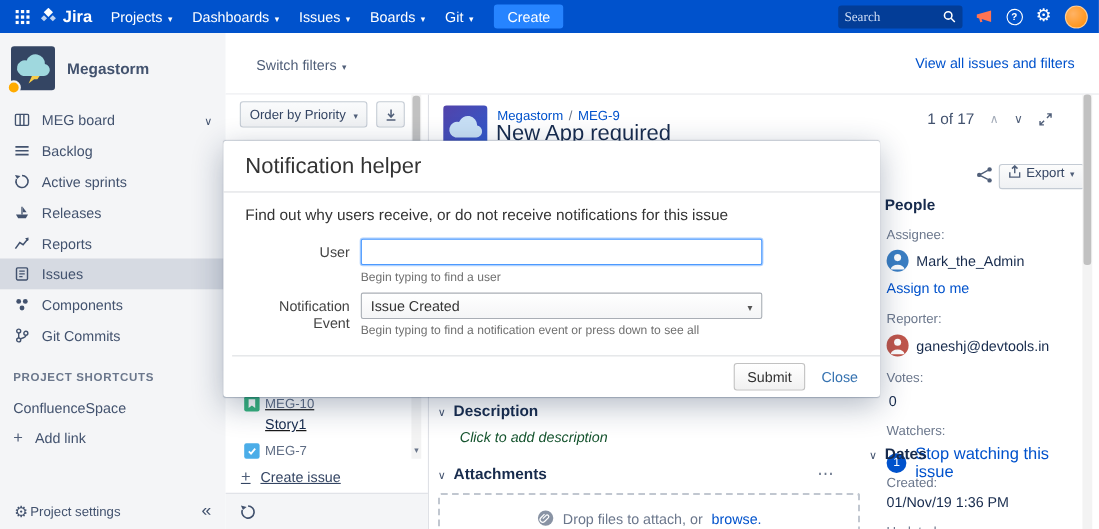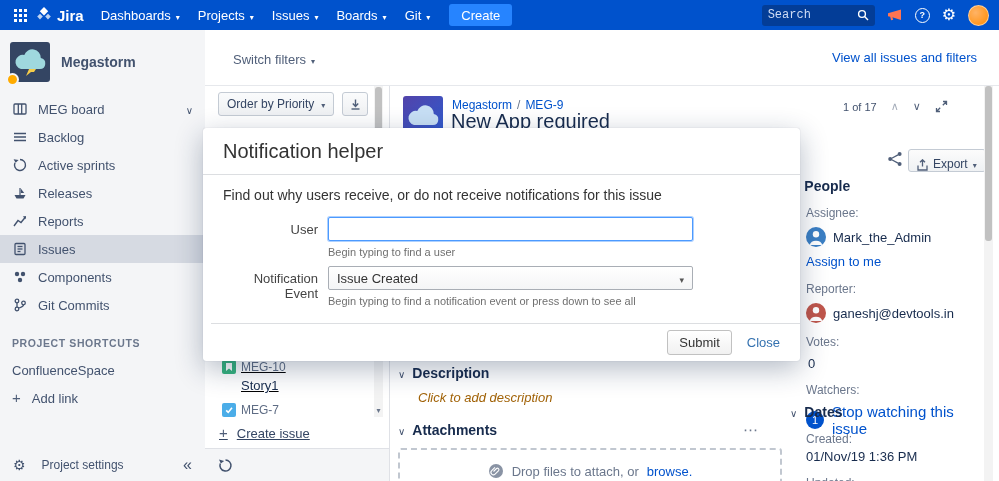--- a/index.html
+++ b/index.html
@@ -11,21 +11,21 @@
   .nav-icon-btn{background:none;border:none;width:24px;height:30px;display:flex;align-items:center;justify-content:center;cursor:pointer;}
   .brand{display:flex;align-items:center;gap:5px;padding:0 8px 0 4px;cursor:pointer;}
   .brand-text{color:#fff;font-size:15px;font-weight:bold;}
   .nav-menu{display:flex;align-items:center;}
   .nav-item{color:#fff;font-size:13px;height:30px;display:flex;align-items:center;gap:5px;padding:0 9px;cursor:pointer;}
   .caret::after{content:"▾";font-size:8px;line-height:1;}
   .nav-item .caret::after{color:#fff;}
   .create-btn{margin-left:10px;background:var(--create-btn,#2684FF);color:#fff;border:none;border-radius:3px;font-size:13px;height:22px;padding:0 12px;cursor:pointer;font-family:inherit;}
   .nav-right{margin-left:auto;display:flex;align-items:center;gap:12px;padding-right:2px;}
   .search-box{display:flex;align-items:center;background:rgba(9,30,66,.38);border-radius:3px;height:21px;width:113px;padding:0 6px;}
-  .search-input{flex:1;min-width:0;background:transparent;border:none;outline:none;color:#f9a8d4;font-size:12px;font-family:Liberation Mono, monospace;}
+  .search-input{flex:1;min-width:0;background:transparent;border:none;outline:none;color:#f9a8d4;font-size:12px;font-family:Liberation Serif, serif;}
   .search-input::placeholder{color:#CFDDF5;}
   .help-badge{width:15px;height:15px;border:1.5px solid #fff;border-radius:50%;display:flex;align-items:center;justify-content:center;cursor:pointer;}
   .qmark::after{content:"?";font-size:9px;font-weight:bold;color:#fff;}
   .gear{cursor:pointer;display:flex;align-items:center;}
   .gear::after{content:"⚙";font-size:16px;color:#fff;line-height:1;}
   .nav-avatar{width:21px;height:21px;border-radius:50%;background:radial-gradient(circle at 35% 35%,#FFB366,var(--avatar-orange,#FF8B00));cursor:pointer;border:1px solid rgba(255,255,255,.5);}
 
   
   .sidebar{position:absolute;left:0;top:30px;width:205px;bottom:0;background:var(--sidebar-bg,#F4F5F7);z-index:5;}
   .project-header{display:flex;align-items:center;gap:11px;padding:12px 10px 13px;}
@@ -34,21 +34,21 @@
   .project-name{font-size:14px;font-weight:bold;color:#42526E;}
   .side-item{height:28px;display:flex;align-items:center;gap:11px;padding:0 12px;font-size:13px;color:#42526E;cursor:pointer;}
   .side-item.active{background:var(--sidebar-active,#D6DAE2);}
   .side-icon{width:15px;height:15px;flex:none;display:flex;align-items:center;justify-content:center;}
   .side-caret{margin-left:auto;}
   .chev-down::after{content:"∨";font-size:10px;color:#42526E;}
   .shortcuts-header{margin:18px 12px 9px;font-size:10.5px;font-weight:bold;letter-spacing:.6px;color:#6B778C;}
   .side-item.shortcut{height:24px;}
   .side-item.add-link{height:26px;margin-top:3px;}
   .plus::after{content:"+";font-size:15px;color:#505F79;line-height:1;}
-  .sidebar-footer{position:absolute;left:0;right:0;bottom:0;height:33px;display:flex;align-items:center;gap:16px;padding:0 13px;font-size:12px;color:#42526E;}
+  .sidebar-footer{position:absolute;left:0;right:0;bottom:0;height:33px;display:flex;align-items:center;gap:2px;padding:0 13px;font-size:12px;color:#42526E;}
   .gear.dark::after{color:#42526E;font-size:14px;}
   .collapse{margin-left:auto;cursor:pointer;}
   .collapse::after{content:"«";font-size:16px;color:#42526E;}
 
   
   .page-header{position:absolute;left:205px;top:30px;right:0;height:56px;background:#fff;display:flex;align-items:center;padding:0 22px 0 14px;border-bottom:1px solid #E6E8EC;}
   .page-title{font-size:20px;font-weight:500;color:var(--heading,#172B4D);}
   .switch-filter{margin-left:14px;font-size:13px;color:#505F79;display:flex;align-items:center;gap:5px;cursor:pointer;margin-top:4px;}
   .switch-filter .caret::after{color:#505F79;}
   .view-all{margin-left:auto;font-size:13px;color:var(--link,#0052CC);cursor:pointer;text-decoration:none;}
@@ -80,48 +80,48 @@
   .page-scrollbar{position:absolute;left:984px;top:86px;width:9px;bottom:0;background:#F3F3F3;z-index:6;cursor:pointer;}
   .sb-thumb2{position:absolute;top:0;left:1px;width:7px;height:155px;background:#C1C1C1;border-radius:3px;}
 
   
   .d-avatar{position:absolute;left:403px;top:96px;width:40px;height:40px;border-radius:3px;background:linear-gradient(135deg,#5243AA,#2E5BCE);display:flex;align-items:flex-end;justify-content:center;overflow:hidden;}
   .breadcrumb{position:absolute;left:452px;top:98px;font-size:12px;display:flex;align-items:center;gap:5px;}
   .crumb{color:var(--link,#0052CC);cursor:pointer;}
   .slash::after{content:"/";color:#6B778C;font-size:12px;}
   .issue-title{position:absolute;left:451px;top:110px;font-size:20px;font-weight:500;color:var(--heading,#172B4D);}
   .pager{position:absolute;left:843px;top:100px;display:flex;align-items:center;gap:14px;}
-  .pager-text{font-size:11px;color:#42526E;}
+  .pager-text{font-size:14px;color:#42526E;}
   .chev-up-btn::after{content:"∧";color:#A5ADBA;font-size:11px;}
   .chev-down-btn::after{content:"∨";color:#505F79;font-size:11px;}
   .icon-btn{background:none;border:none;cursor:pointer;display:flex;align-items:center;padding:0;}
   .toolbar-stub{position:absolute;left:792px;top:154px;}
   .toolbar-stub::after{content:"▾";font-size:9px;color:#505F79;}
   .share-btn{position:absolute;left:887px;top:151px;}
-  .export-btn{position:absolute;left:908px;top:149px;height:23px;display:flex;align-items:flex-end;gap:5px;padding:0 8px;background:linear-gradient(#FCFCFC,#EFF1F3);border:1px solid #C4CBD4;border-radius:3px;font-size:12px;color:#344563;cursor:pointer;font-family:inherit;}
+  .export-btn{position:absolute;left:908px;top:149px;height:23px;display:flex;align-items:flex-start;gap:5px;padding:0 8px;background:linear-gradient(#FCFCFC,#EFF1F3);border:1px solid #C4CBD4;border-radius:3px;font-size:12px;color:#344563;cursor:pointer;font-family:inherit;}
   .export-btn .caret::after{color:#505F79;}
 
   .sec-header{display:flex;align-items:center;gap:7px;font-size:14px;font-weight:bold;color:var(--heading,#172B4D);}
   .sec-chev::after{content:"∨";font-size:10px;color:#42526E;font-weight:normal;}
   .people{position:absolute;left:790px;top:178px;width:192px;}
   .field-label{font-size:12px;color:var(--muted,#6B778C);margin:12px 0 0 16px;}
   .person-row{display:flex;align-items:center;gap:7px;margin:7px 0 0 16px;font-size:13px;color:#172B4D;}
   .person-avatar{width:20px;height:20px;border-radius:50%;flex:none;overflow:hidden;display:flex;}
   .person-avatar.assignee{background:var(--assignee-avatar,#3B7FC4);}
   .person-avatar.reporter{background:var(--reporter-avatar,#C0564B);}
   .link-sm{font-size:13px;color:var(--link,#0052CC);margin:7px 0 0 16px;display:inline-block;cursor:pointer;text-decoration:none;}
   .votes-val{font-size:13px;color:#172B4D;margin:7px 0 0 18px;}
   .watch-row{display:flex;align-items:center;gap:8px;margin:6px 0 0 16px;}
   .watch-badge{width:18px;height:18px;border-radius:50%;background:var(--watcher-badge,#0052CC);color:#fff;font-size:11px;display:flex;align-items:center;justify-content:center;flex:none;}
   .watch-link{font-size:15px;color:var(--link,#0052CC);cursor:pointer;text-decoration:none;}
   .dates{position:absolute;left:790px;top:404px;width:192px;}
   .date-value{font-size:13px;color:#172B4D;margin:3px 0 0 16px;}
 
   .desc-section{position:absolute;left:398px;top:365px;width:384px;}
-  .desc-placeholder{font-style:italic;color:#a16207;font-size:13px;margin:9px 0 0 20px;cursor:pointer;}
+  .desc-placeholder{font-style:italic;color:#14532d;font-size:13px;margin:9px 0 0 20px;cursor:pointer;}
   .attach-section{position:absolute;left:398px;top:421px;width:384px;}
   .more-dots{margin-left:auto;padding-right:24px;cursor:pointer;}
   .more-dots::after{content:"⋯";font-size:15px;color:#6B778C;font-weight:normal;}
   .dropzone{margin-top:9px;height:46px;border:2px dashed #C1C7D0;border-radius:3px;display:flex;align-items:center;justify-content:center;gap:8px;font-size:13px;color:var(--muted,#6B778C);background:#fff;}
   .browse-link{color:var(--link,#0052CC);cursor:pointer;text-decoration:none;}
 
   
   .modal{position:absolute;left:203px;top:128px;width:597px;height:233px;background:#fff;border-radius:3px;box-shadow:0 8px 28px rgba(23,43,77,.32),0 0 1px rgba(9,30,66,.25);z-index:50;}
   .modal-header{height:47px;display:flex;align-items:center;padding:0 20px;border-bottom:1px solid #DCDEE1;}
   .modal-title{font-size:20px;font-weight:500;color:#333;}
@@ -165,25 +165,25 @@
     <div class="brand">
       <svg width="16" height="16" viewBox="0 0 16 16">
           <path d="M8 0l4.2 4.2L8 8.4 3.8 4.2z" fill="#fff"></path>
           <path d="M4 6.8l2.8 2.8L4 12.4 1.2 9.6z" fill="#fff" opacity=".75"></path>
           <path d="M12 6.8l2.8 2.8-2.8 2.8-2.8-2.8z" fill="#fff" opacity=".75"></path>
         </svg>
       <span class="brand-text">Jira</span>
     </div>
     <nav class="nav-menu">
       <div class="nav-item">
+          <span>Projects</span>
+          <span class="caret"></span>
+        </div>
+      <div class="nav-item">
           <span>Dashboards</span>
-          <span class="caret"></span>
-        </div>
-      <div class="nav-item">
-          <span>Projects</span>
           <span class="caret"></span>
         </div>
       <div class="nav-item">
           <span>Issues</span>
           <span class="caret"></span>
         </div>
       <div class="nav-item">
           <span>Boards</span>
           <span class="caret"></span>
         </div>

